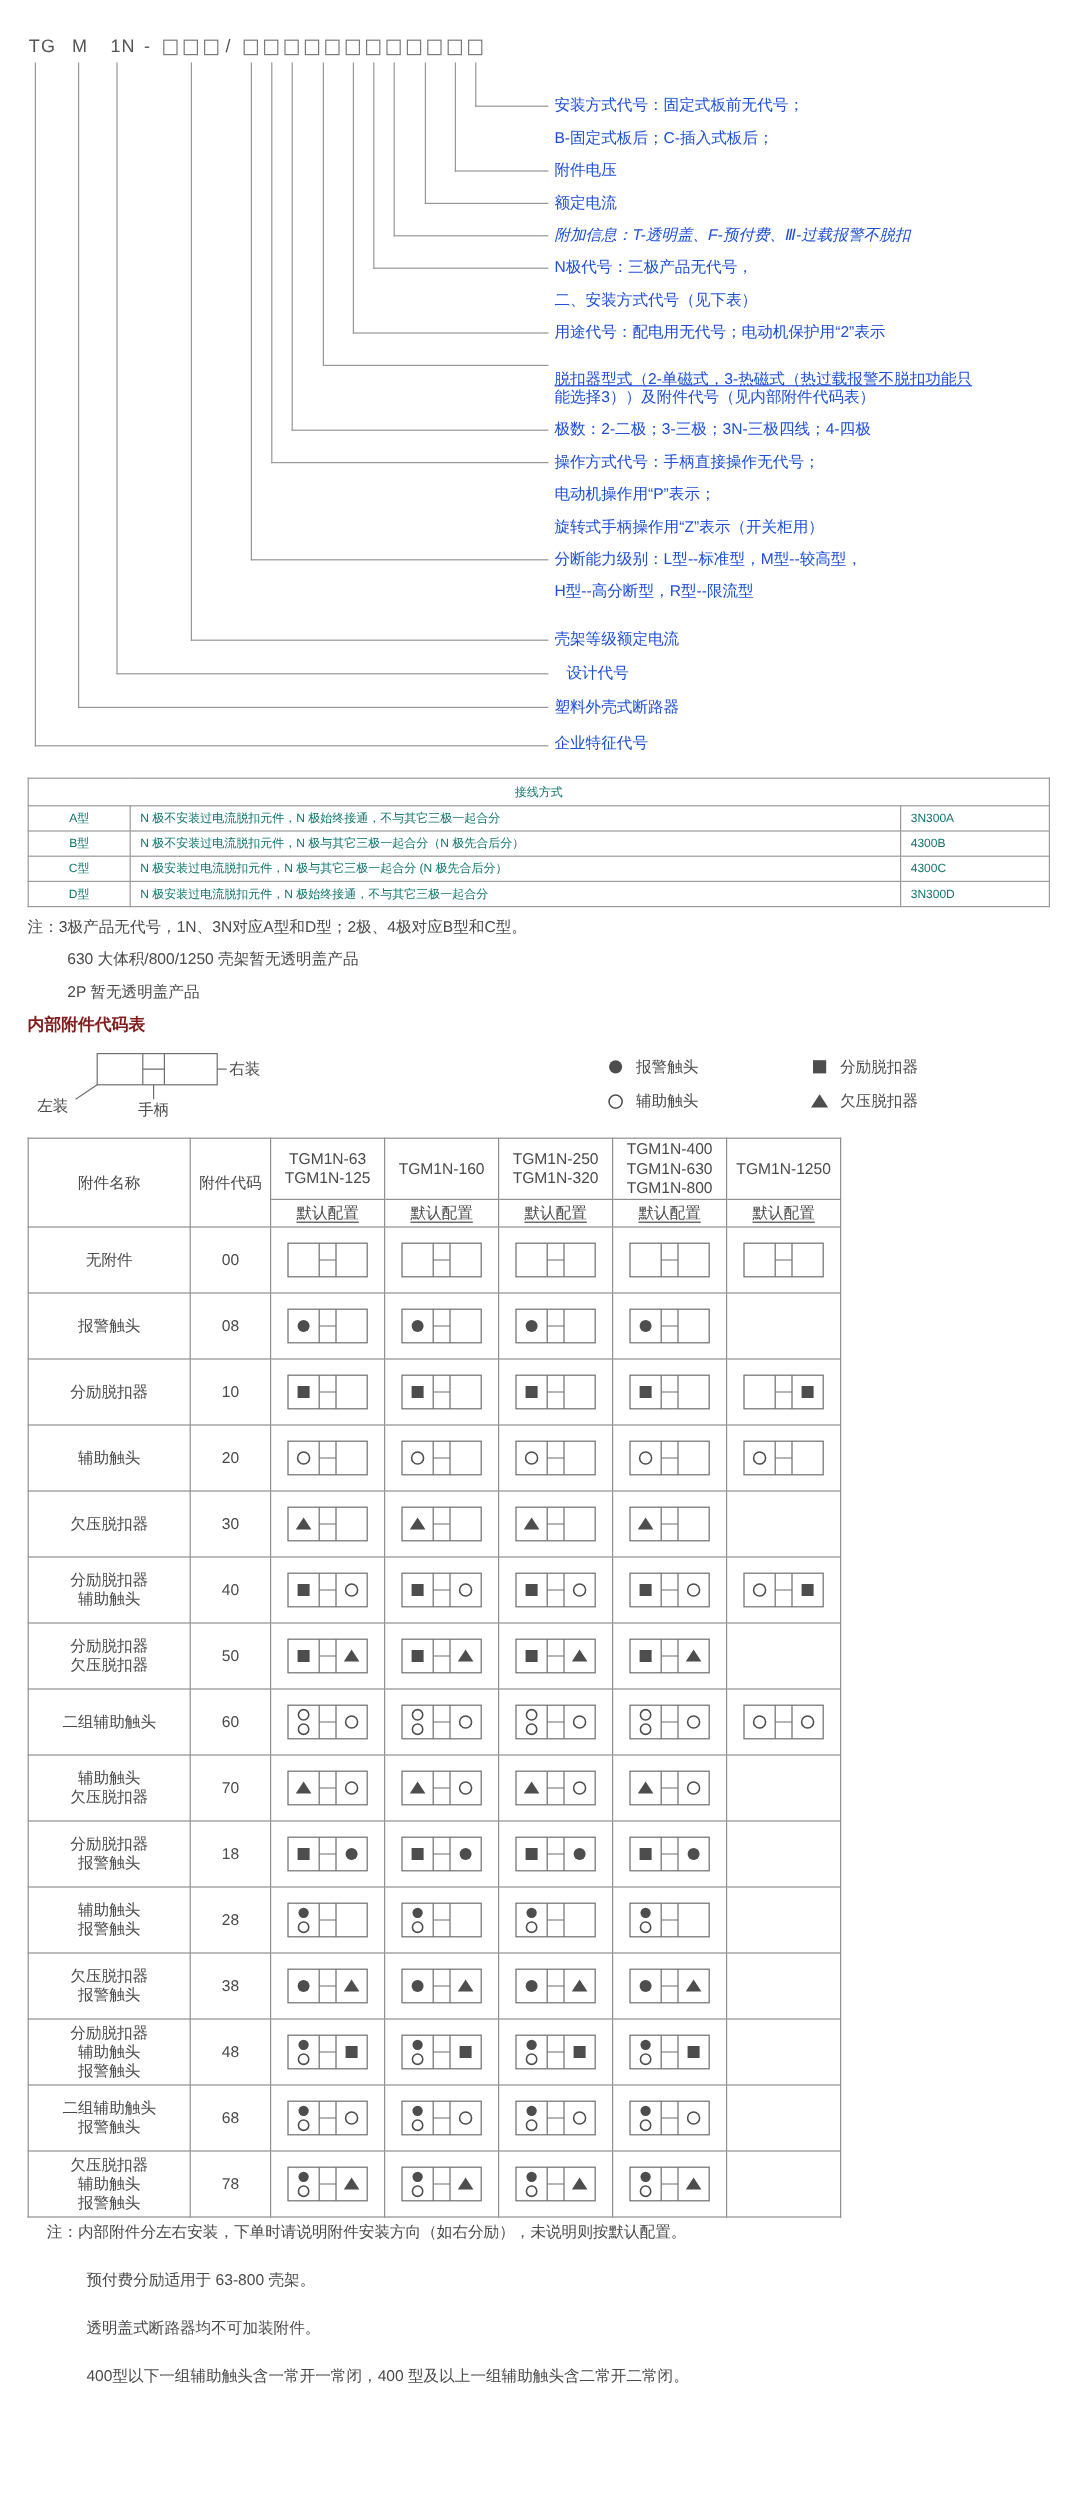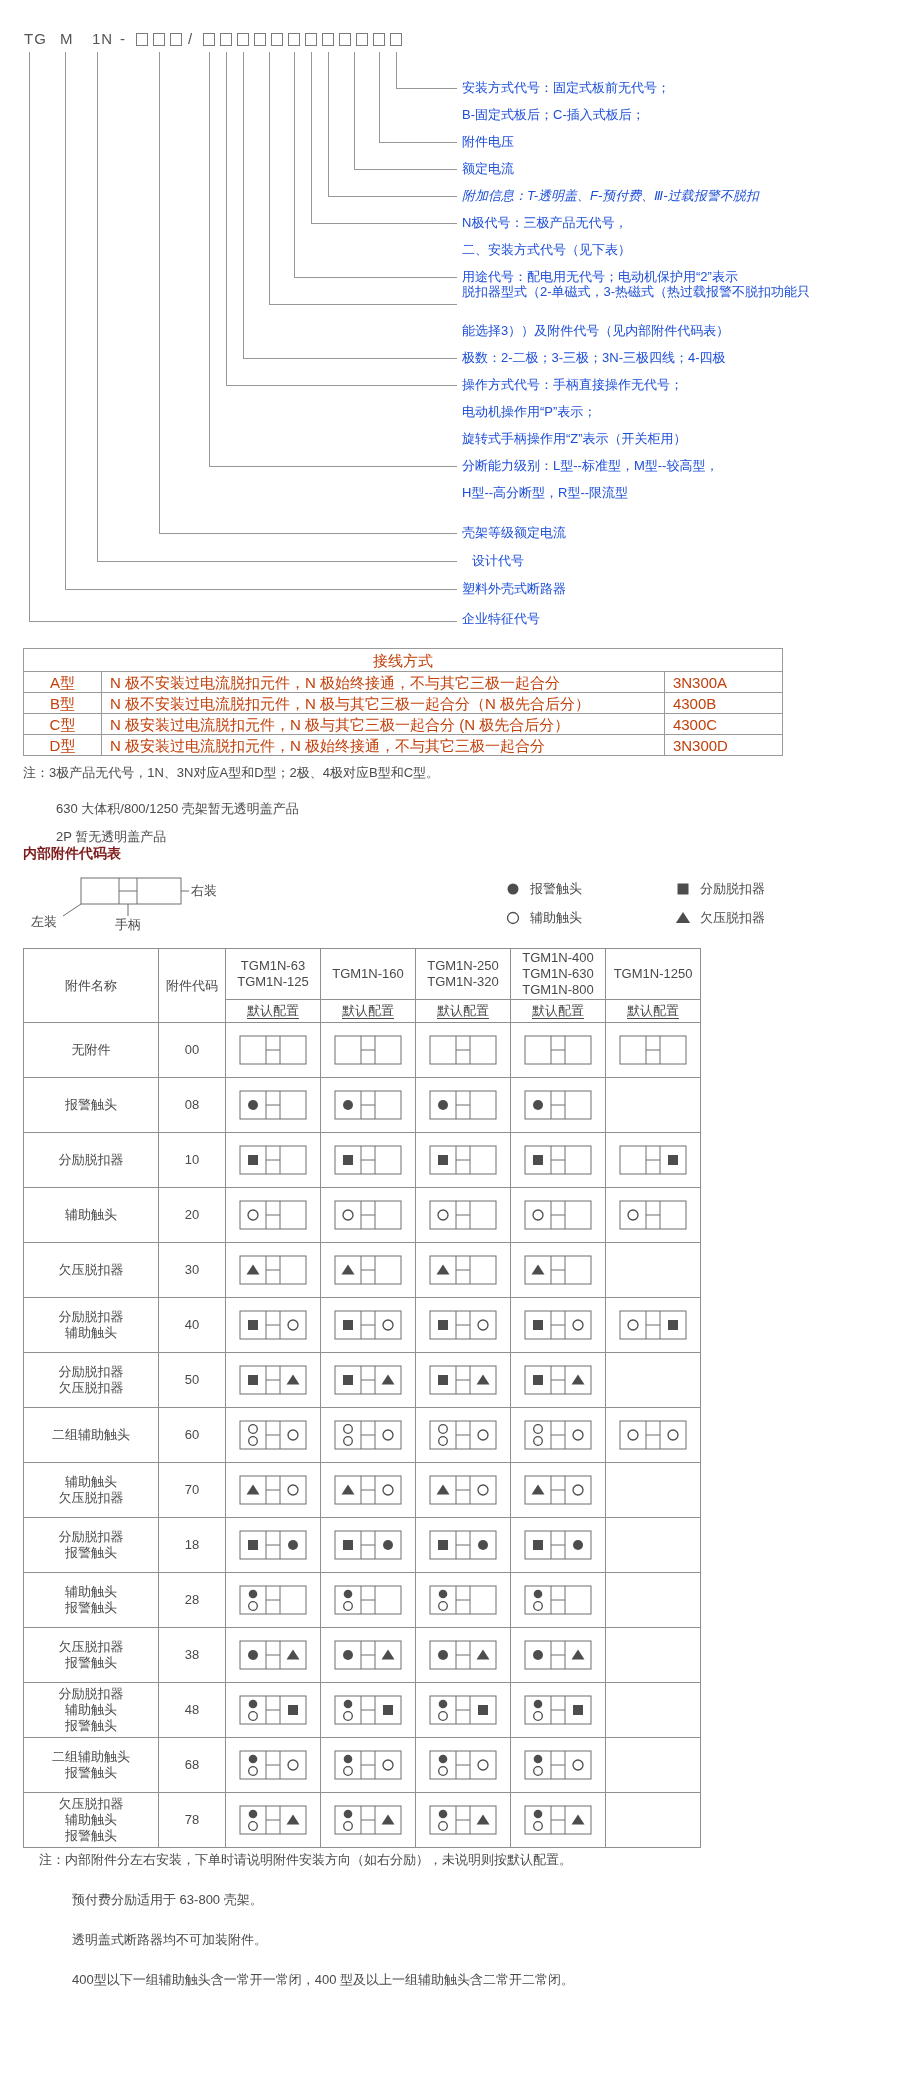--- a/index.html
+++ b/index.html
@@ -8,21 +8,21 @@
 
   
   #model-code{position:absolute;left:0;top:0;width:716px;height:640px}
   .code-text{position:absolute;top:30px;font-size:15px;color:#555;letter-spacing:1px;white-space:nowrap}
   .code-box{position:absolute;top:33px;width:12px;height:13px;border:1px solid #7a7a7a;box-sizing:border-box;background:#fff}
   .connector{position:absolute;border-left:1px solid #979797;border-bottom:1px solid #979797}
   .mc-line{position:absolute;left:462px;font-size:13px;color:#1d4ed8;white-space:nowrap;line-height:16px}
 
   
   #wiring{position:absolute;left:23px;top:648px}
-  table.wiring{border-collapse:collapse;width:760px;font-size:15px;color:#c2410c;line-height:15px}
+  table.wiring{border-collapse:collapse;width:852px;font-size:10px;color:#0f766e;line-height:15px}
   table.wiring th,table.wiring td{border:1px solid #9a9a9a;padding:1px 8px;font-weight:normal}
   table.wiring th{text-align:center;height:20px}
   table.wiring td{height:18px}
   td.w-model{width:72px;text-align:center}
   td.w-desc{width:668px;text-align:left}
   td.w-code{width:112px;text-align:left}
 
   
   .note-block{position:absolute;font-size:13px;color:#4a4a4a}
   .note-line{white-space:nowrap;line-height:15px}
@@ -79,21 +79,21 @@
       <div class="connector" style="left: 209px; top: 52px; width: 247px; height: 414px;"></div>
       <div class="mc-line" style="top: 458px;">分断能力级别：L型--标准型，M型--较高型，</div>
       <div class="mc-line" style="top: 485px;">H型--高分断型，R型--限流型</div>
       <div class="connector" style="left: 226px; top: 52px; width: 230px; height: 333px;"></div>
       <div class="mc-line" style="top: 377px;">操作方式代号：手柄直接操作无代号；</div>
       <div class="mc-line" style="top: 404px;">电动机操作用“P”表示；</div>
       <div class="mc-line" style="top: 431px;">旋转式手柄操作用“Z”表示（开关柜用）</div>
       <div class="connector" style="left: 243px; top: 52px; width: 213px; height: 306px;"></div>
       <div class="mc-line" style="top: 350px;">极数：2-二极；3-三极；3N-三极四线；4-四极</div>
       <div class="connector" style="left: 268.5px; top: 52px; width: 187.5px; height: 252px;"></div>
-      <div class="mc-line" style="top: 284px;">脱扣器型式（2-单磁式，3-热磁式（热过载报警不脱扣功能只</div>
+      <div class="mc-line" style="top: 308px; text-decoration: underline;">脱扣器型式（2-单磁式，3-热磁式（热过载报警不脱扣功能只</div>
       <div class="mc-line" style="top: 323px;">能选择3））及附件代号（见内部附件代码表）</div>
       <div class="connector" style="left: 294px; top: 52px; width: 162px; height: 225px;"></div>
       <div class="mc-line" style="top: 269px;">用途代号：配电用无代号；电动机保护用“2”表示</div>
       <div class="connector" style="left: 311px; top: 52px; width: 145px; height: 171px;"></div>
       <div class="mc-line" style="top: 215px;">N极代号：三极产品无代号，</div>
       <div class="mc-line" style="top: 242px;">二、安装方式代号（见下表）</div>
       <div class="connector" style="left: 328px; top: 52px; width: 128px; height: 144px;"></div>
       <div class="mc-line" style="top: 188px; font-style: italic;">附加信息：T-透明盖、F-预付费、Ⅲ-过载报警不脱扣</div>
       <div class="connector" style="left: 353.5px; top: 52px; width: 102.5px; height: 117px;"></div>
       <div class="mc-line" style="top: 161px;">额定电流</div>
@@ -128,21 +128,21 @@
           </tr>
           <tr>
             <td class="w-model">D型</td>
             <td class="w-desc">N 极安装过电流脱扣元件，N 极始终接通，不与其它三极一起合分</td>
             <td class="w-code">3N300D</td>
           </tr>
         </tbody>
       </table>
     </div>
   <div id="wiring-notes" class="note-block" style="left:23px;top:765px">
-      <div class="note-line" style="margin-bottom: 21px;"><span>注：</span>3极产品无代号，1N、3N对应A型和D型；2极、4极对应B型和C型。</div>
+      <div class="note-line" style="margin-bottom: 11px;"><span>注：</span>3极产品无代号，1N、3N对应A型和D型；2极、4极对应B型和C型。</div>
       <div class="note-line" style="margin-bottom: 13px; padding-left: 33px;">630 大体积/800/1250 壳架暂无透明盖产品</div>
       <div class="note-line" style="margin-bottom: 13px; padding-left: 33px;">2P 暂无透明盖产品</div>
     </div>
   <div id="acc-title">内部附件代码表</div>
   <div id="install-diagram"><svg width="215" height="58">
         <rect x="58" y="2" width="100" height="26" stroke="#6e6e6e" stroke-width="1" fill="none"></rect>
         <line x1="96" y1="2" x2="96" y2="28" stroke="#6e6e6e" stroke-width="1" fill="none"></line>
         <line x1="114" y1="2" x2="114" y2="28" stroke="#6e6e6e" stroke-width="1" fill="none"></line>
         <line x1="96" y1="15" x2="114" y2="15" stroke="#6e6e6e" stroke-width="1" fill="none"></line>
         <line x1="58" y1="28" x2="40" y2="40" stroke="#6e6e6e" stroke-width="1" fill="none"></line>

